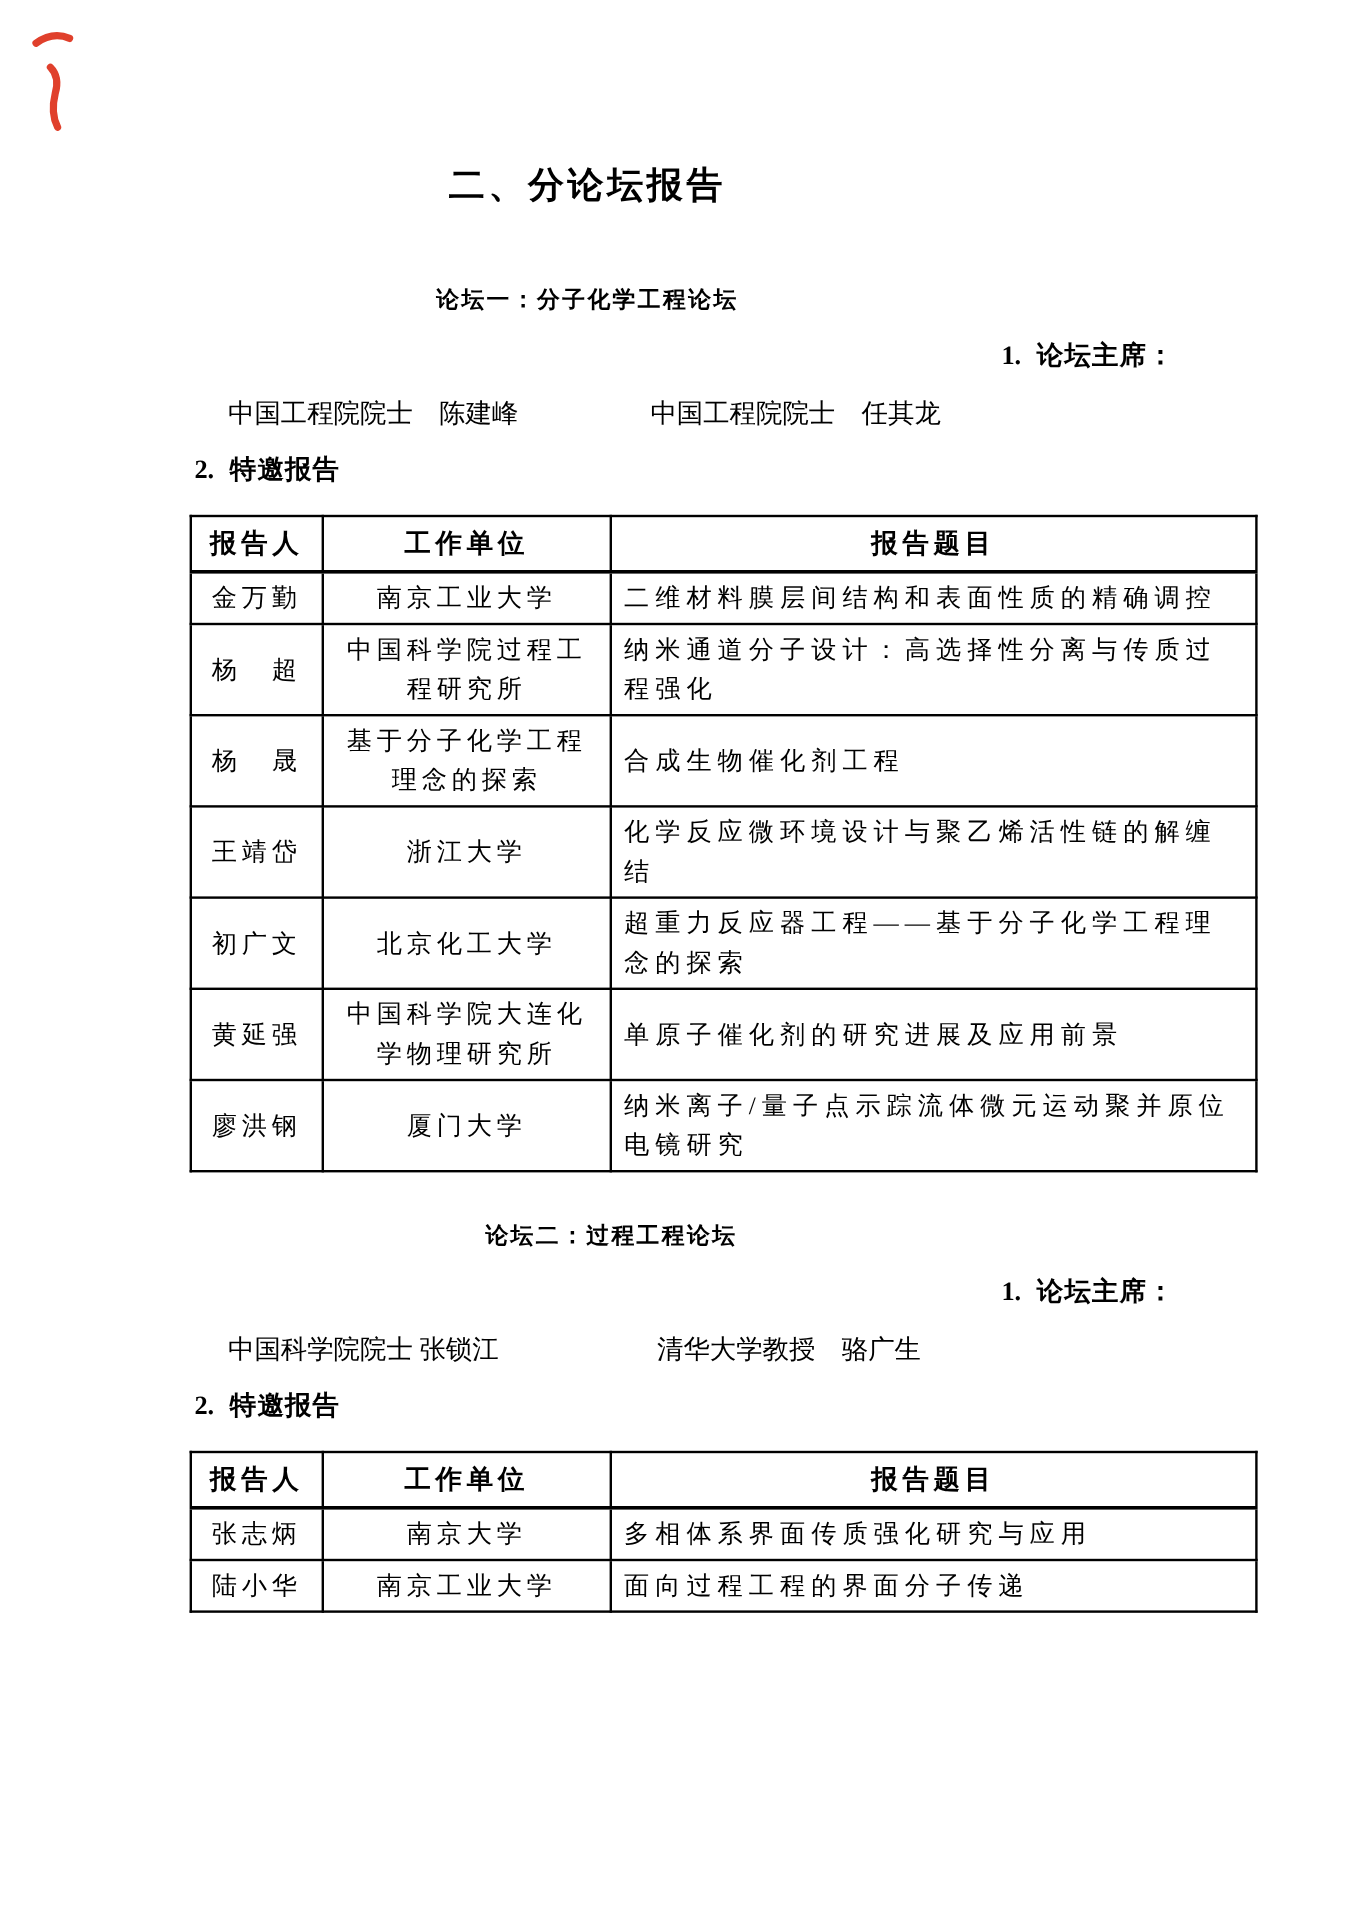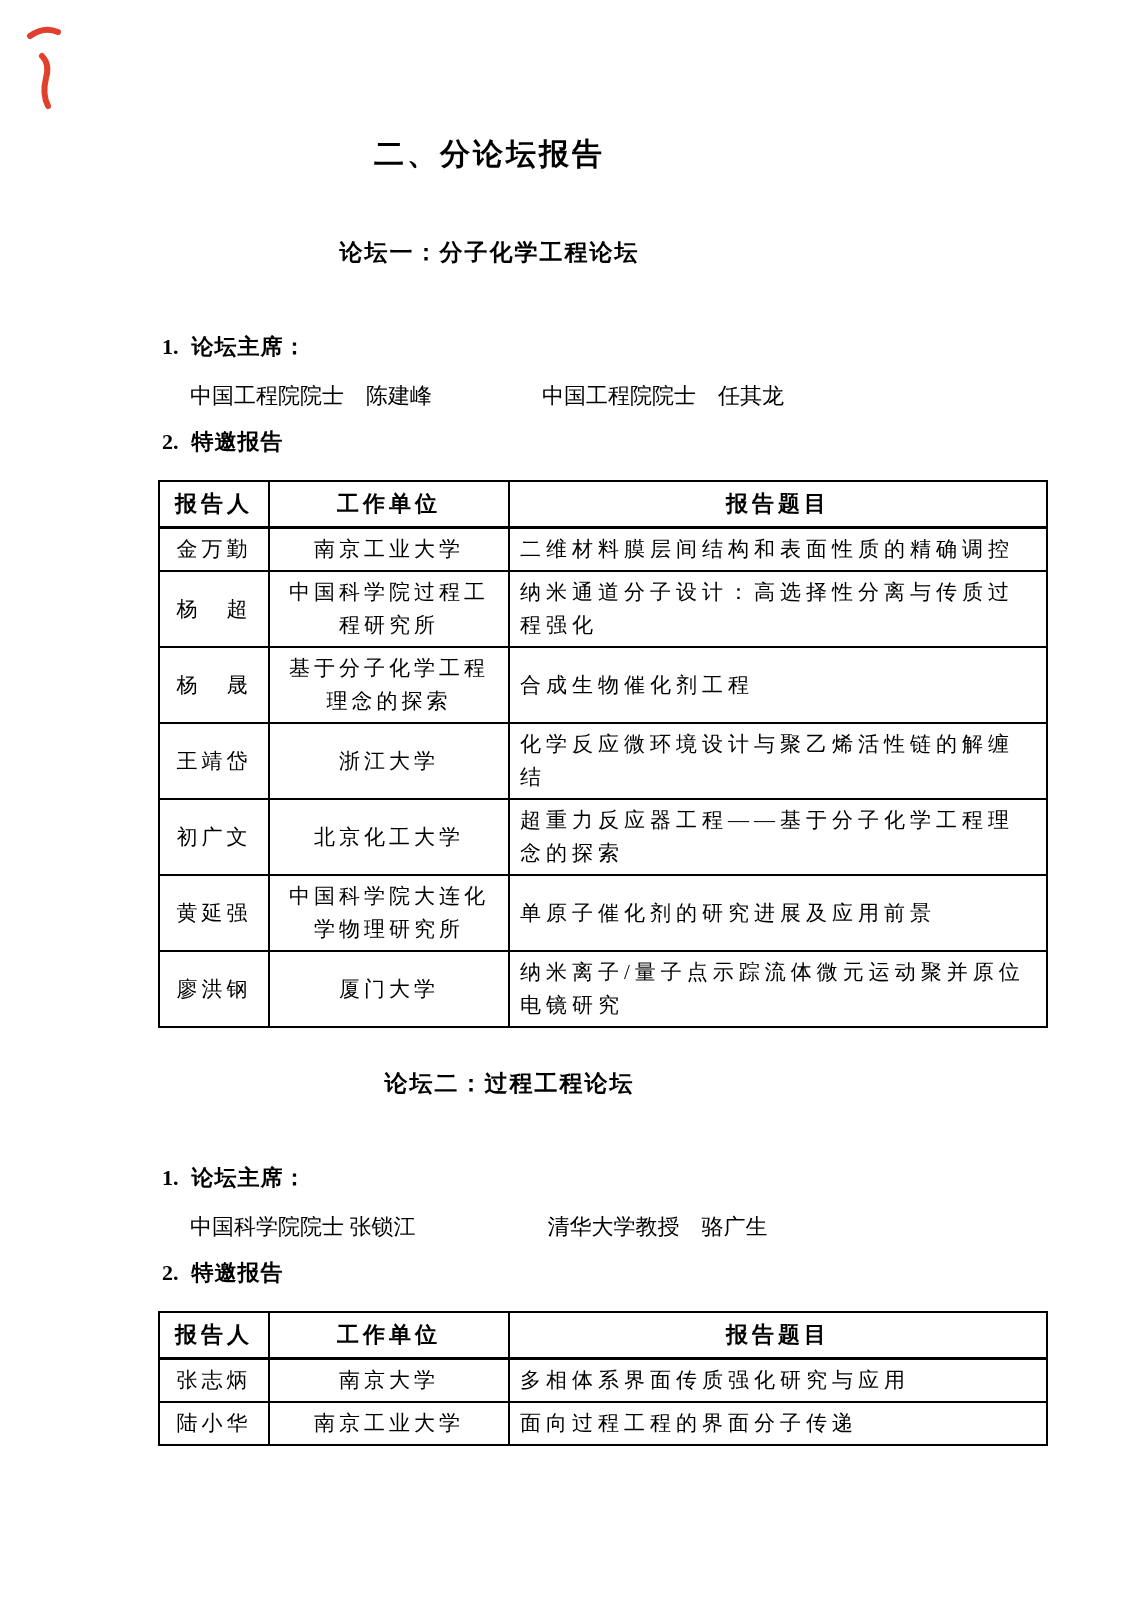--- a/index.html
+++ b/index.html
@@ -34,41 +34,41 @@
     font-family: "Liberation Sans", sans-serif;
     font-weight: bold;
     font-size: 30px;
     letter-spacing: 3px;
   }
   .forum-title {
     margin: 0;
     text-align: center;
     font-family: Liberation Mono, monospace;
     font-weight: bold;
-    font-size: 23px;
+    font-size: 19px;
     letter-spacing: 2px;
   }
   .forum-title.first { margin-top: 62px; }
   .forum-title.second { margin-top: 40px; padding-left: 40px; }
   .num-heading {
     margin-left: 162px;
     font-size: 22px;
     font-weight: bold;
     line-height: 29px;
   }
   .num-heading .num {
     font-family: "Liberation Serif", serif;
     display: inline-block;
     margin-right: 13px;
   }
   .num-heading .txt {
     font-family: "Liberation Sans", sans-serif;
     letter-spacing: 1px;
   }
-  .h-chairs { margin-top: 64px; }
+  .h-chairs { margin-top: 18px; text-align: right; }
   .h-reports { margin-top: 17px; }
   .chairs {
     margin: 21px 0 0 190px;
     font-size: 22px;
     line-height: 28px;
     white-space: pre;
   }
   .report-table {
     margin: 24px 0 0 158px;
     width: 888px;

